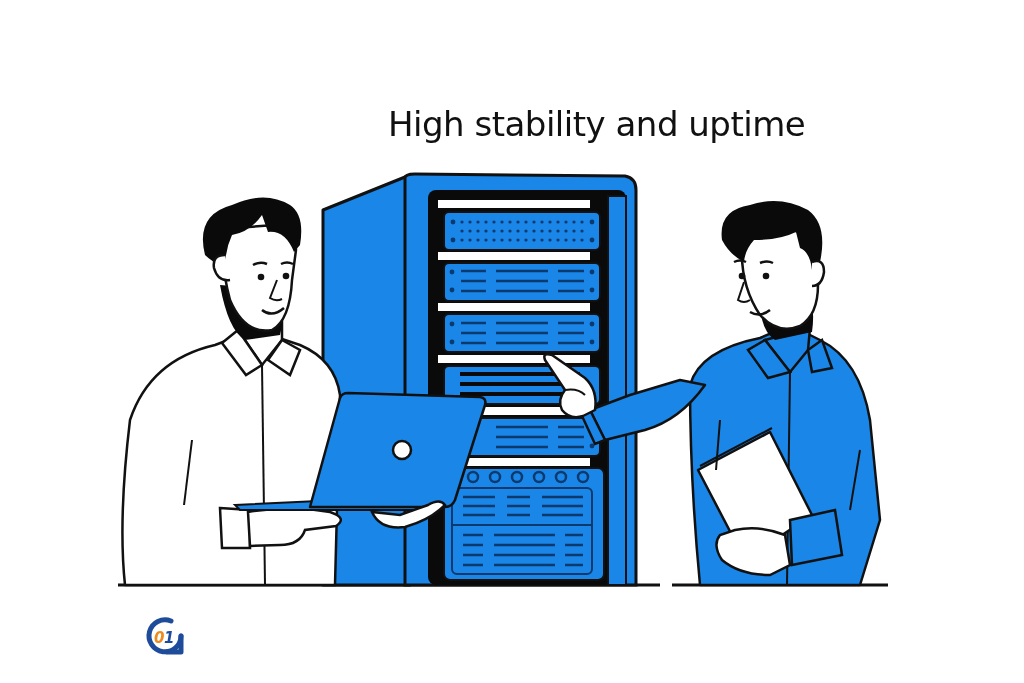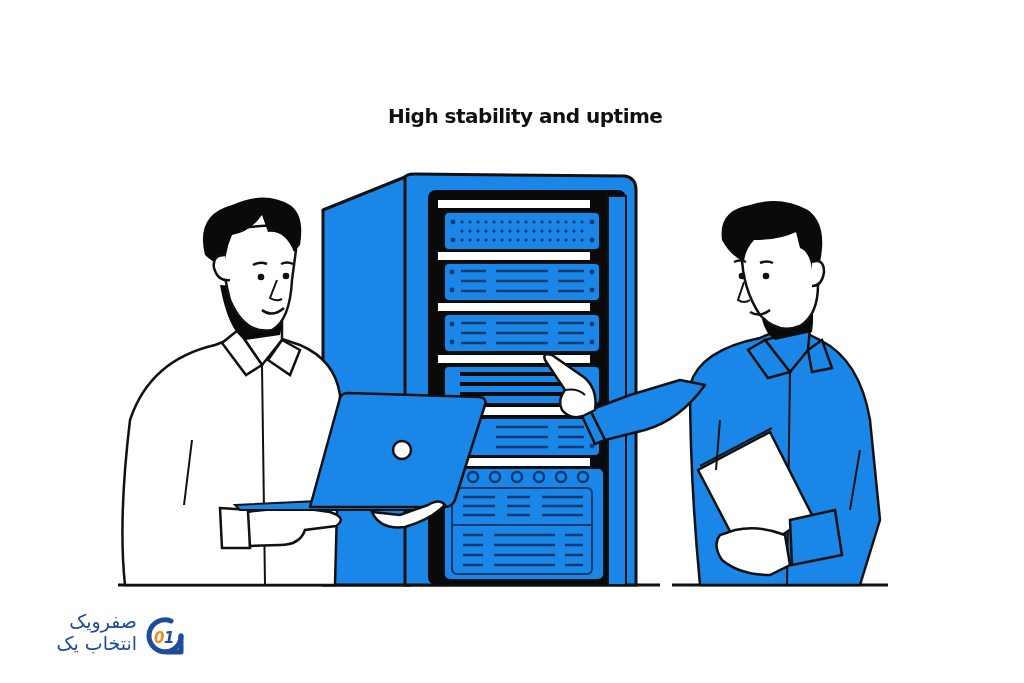--- a/index.html
+++ b/index.html
@@ -1,19 +1,19 @@
 <!DOCTYPE html>
 <html><head>
   <meta charset="utf-8">
   <style>
     html, body { margin: 0; padding: 0; background: #ffffff; }
     body { width: 1024px; height: 683px; position: relative; overflow: hidden; font-family: "DejaVu Sans", sans-serif; }
     .title {
       position: absolute; left: 388px; top: 104px; width: 420px;
-      font-family: "DejaVu Sans", sans-serif; font-weight: bold; font-size: 20px;
+      font-family: "DejaVu Sans", sans-serif; font-weight: normal; font-size: 34px;
       color: #111111; letter-spacing: -0.5px; white-space: nowrap;
     }
     .illus { position: absolute; left: 0; top: 0; }
     .logo { position: absolute; left: 25px; top: 608px; width: 170px; height: 55px; }
     .logo-text {
       position: absolute; right: 58px; top: 2px; text-align: right; direction: rtl;
       font-family: "DejaVu Sans", sans-serif; color: #1e4c9a; font-size: 19px; line-height: 22px; white-space: nowrap;
     }
     .logo-mark { position: absolute; right: 6px; top: 4px; }
   </style>
@@ -234,23 +234,19 @@
     <path d="M698 470 L770 432 L812 515 L745 560 Z" fill="#fff" stroke="#111" stroke-width="2.5" stroke-linejoin="round"></path>
     <path d="M700 466 L772 428" stroke="#111" stroke-width="2"></path>
     <path d="M720 535 Q712 545 722 560 Q740 575 770 575 L790 565 L785 535 Q760 525 735 530 Z" fill="#fff" stroke="#111" stroke-width="2.5"></path>
     <path d="M790 520 L835 510 L842 555 L792 565 Z" fill="#1a86e8" stroke="#111" stroke-width="2.5"></path>
     <line x1="860" y1="450" x2="850" y2="510" stroke="#111" stroke-width="2"></line>
     <line x1="720" y1="420" x2="716" y2="470" stroke="#111" stroke-width="2"></line>
   </g>
 </svg>
 
 <div class="logo">
-  <div class="logo-text">
-    <div>صفرویک</div>
-    <div>انتخاب یک</div>
-  </div>
   <svg class="logo-mark" width="48" height="48" viewBox="0 0 48 48">
     <path d="M40 24 A16 16 0 1 1 30 9" fill="none" stroke="#1e4c9a" stroke-width="5" stroke-linecap="round"></path>
     <path d="M40 24 L40 40 L26 40" fill="none" stroke="#1e4c9a" stroke-width="5" stroke-linecap="round" stroke-linejoin="round"></path>
     <text x="13" y="31" font-family="DejaVu Sans, sans-serif" font-weight="bold" font-style="italic" font-size="15" fill="#f08a1c">0</text>
     <text x="23" y="31" font-family="DejaVu Sans, sans-serif" font-weight="bold" font-style="italic" font-size="15" fill="#1e4c9a">1</text>
   </svg>
 </div>
 
 </body></html>

